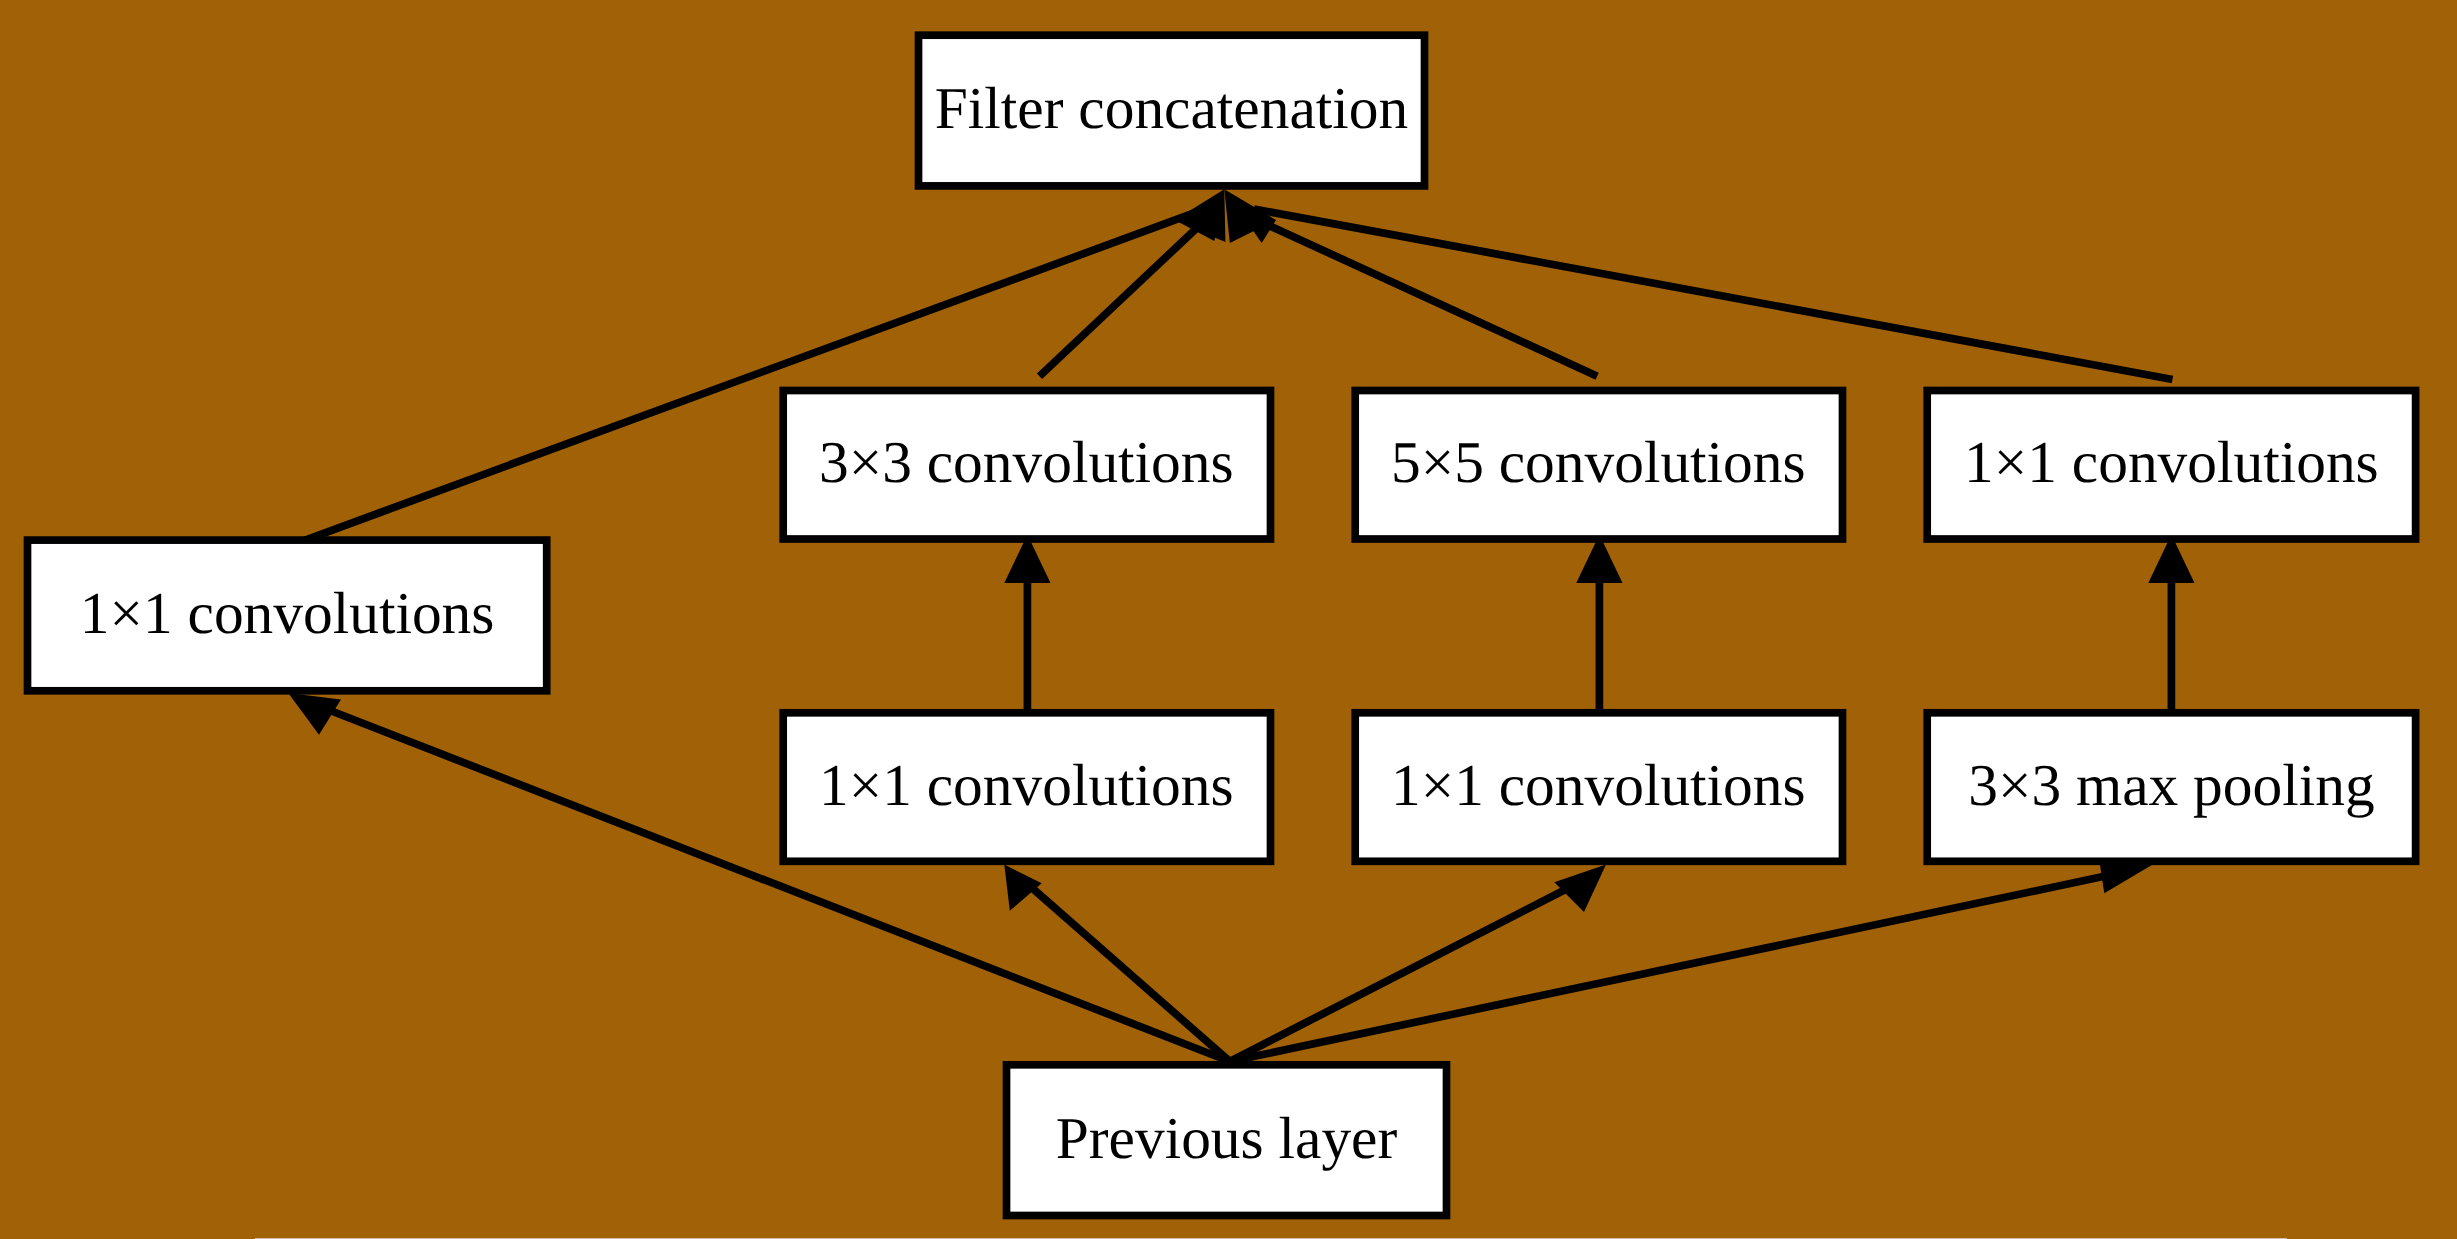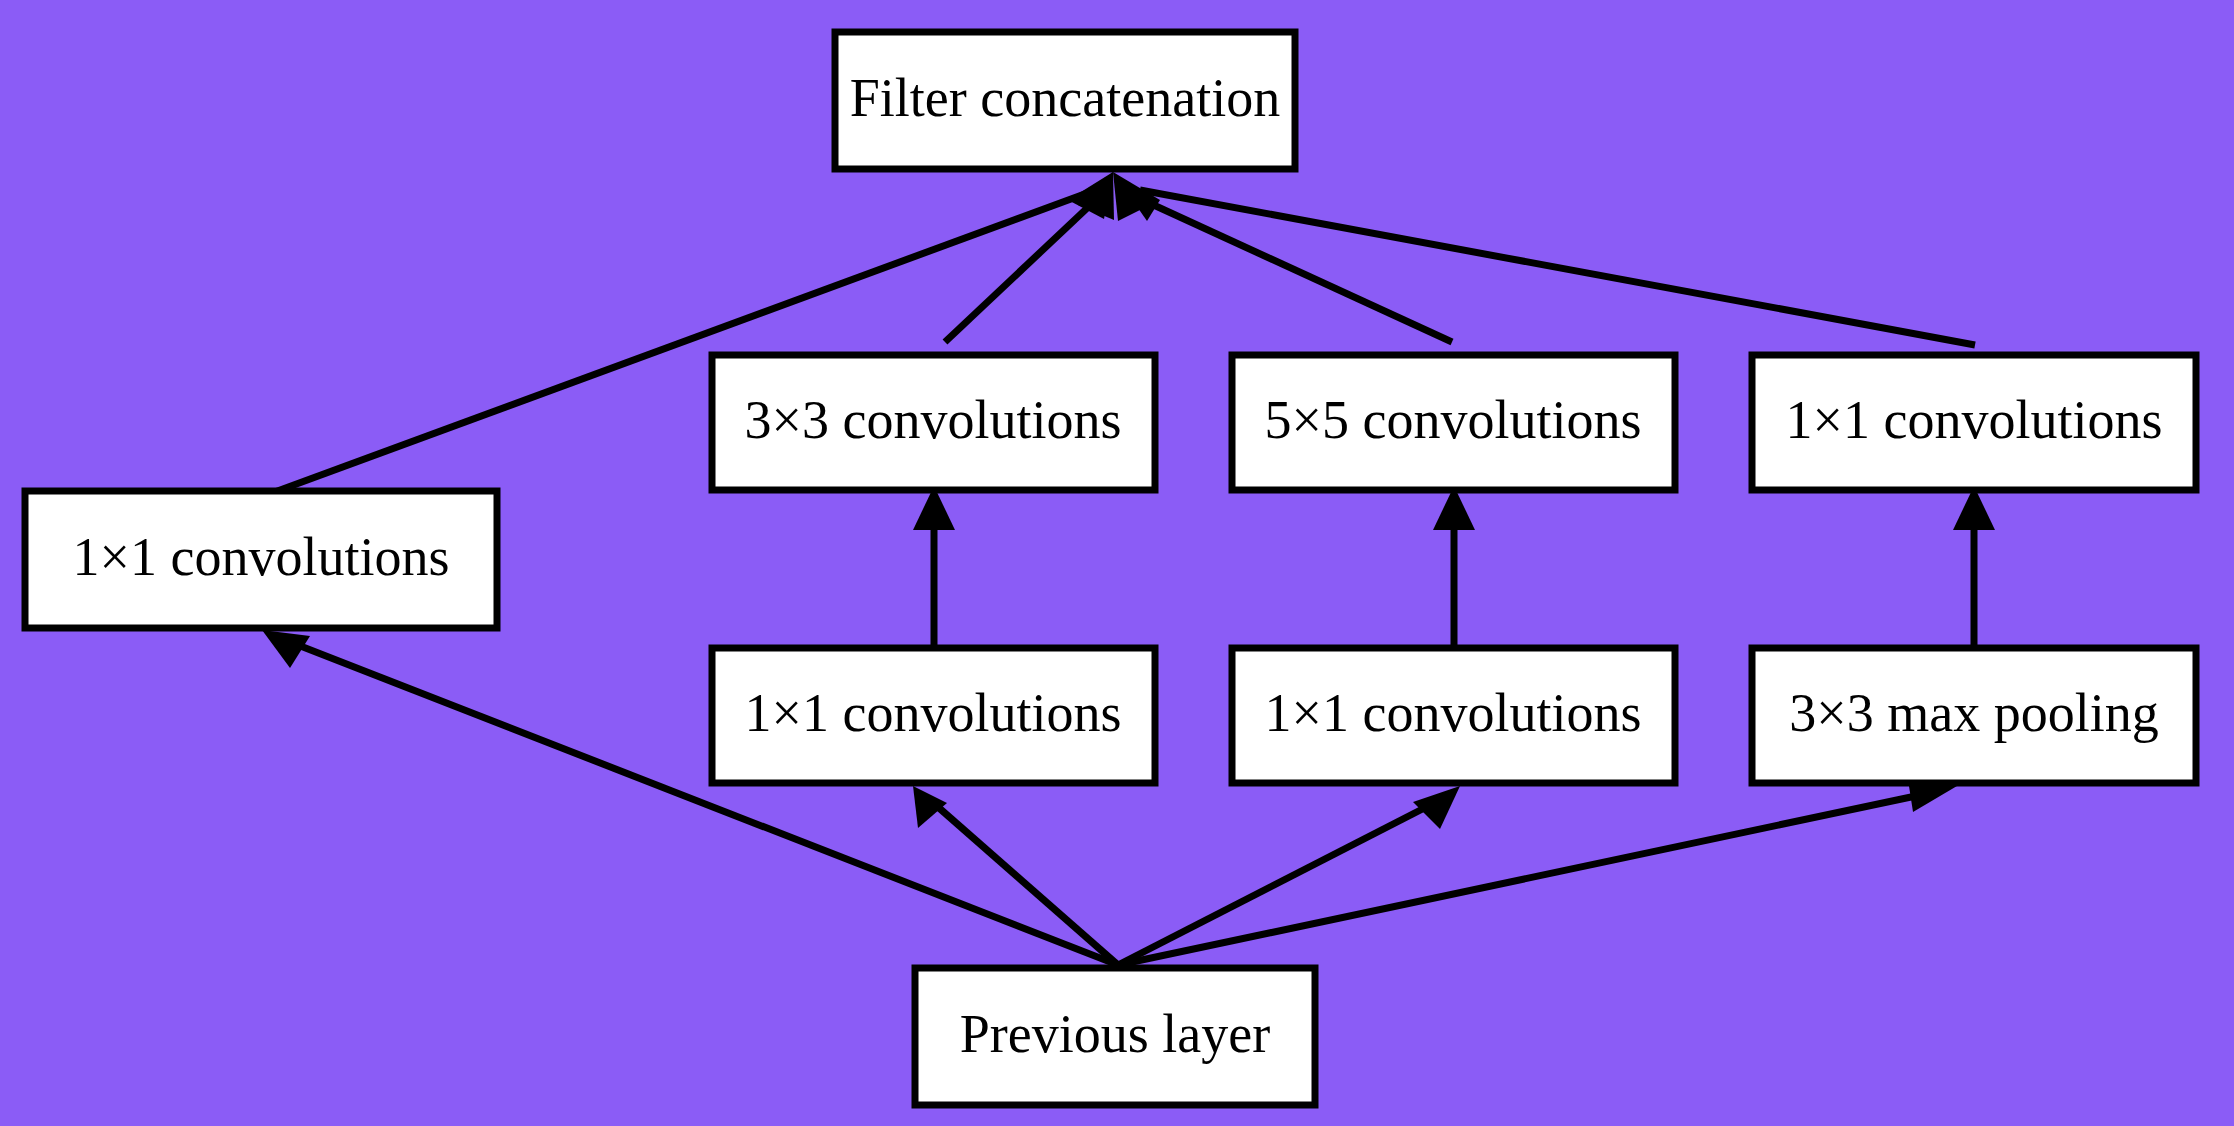--- a/index.html
+++ b/index.html
@@ -10,21 +10,21 @@
   body {
     width: 2234px;
     height: 1126px;
     font-family: "Liberation Serif", "DejaVu Serif", serif;
     overflow: hidden;
   }
   #diagram-root {
     position: relative;
     width: 2234px;
     height: 1126px;
-    background: #8b5cf6;
+    background: #a16207;
   }
   svg#diagram-svg {
     position: absolute;
     left: 0;
     top: 0;
     width: 2234px;
     height: 1126px;
     display: block;
   }
   .node-box {

